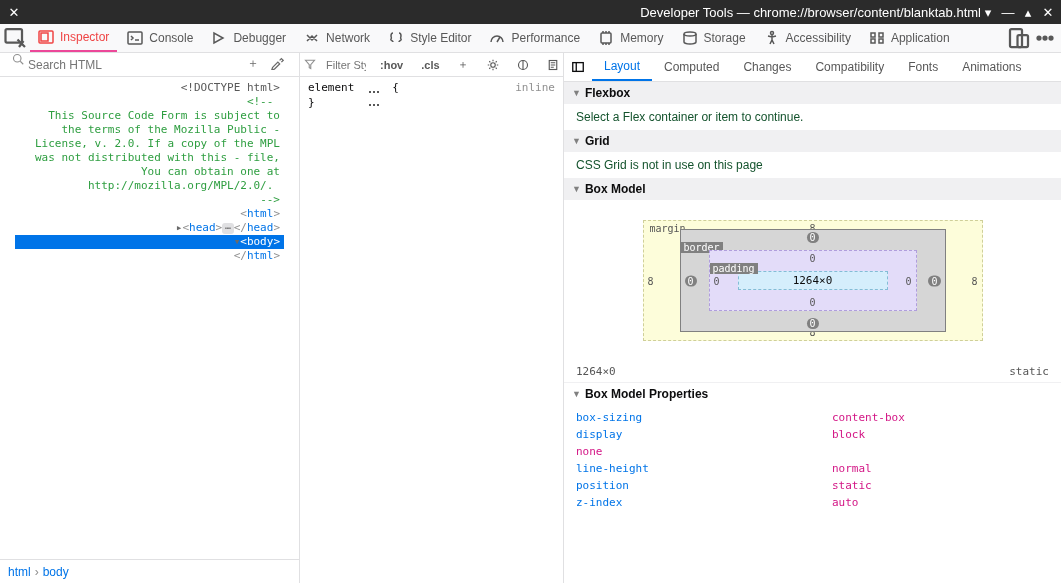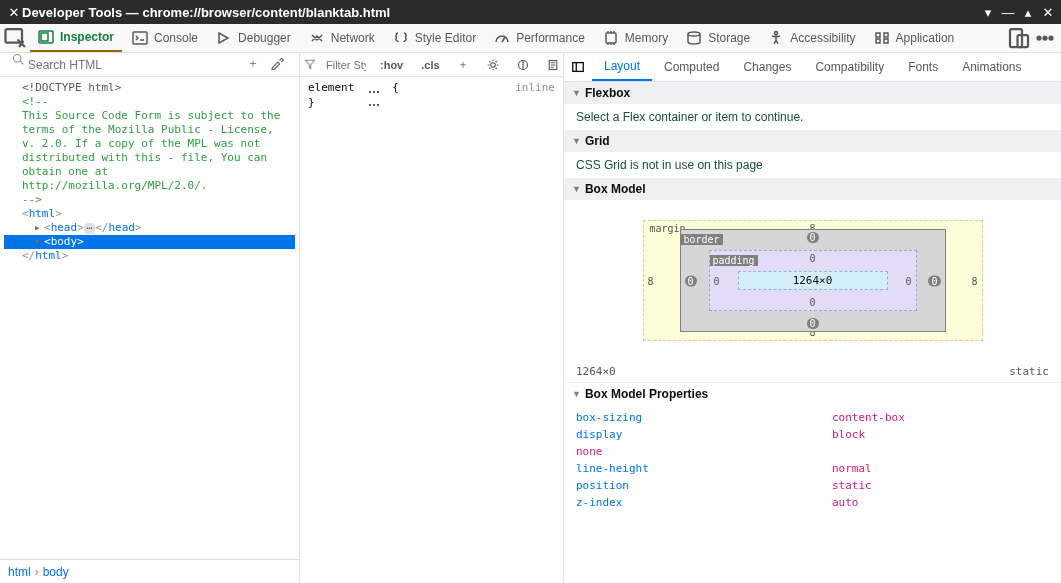--- a/index.html
+++ b/index.html
@@ -2,28 +2,28 @@
 <html><head>
 <meta charset="utf-8">
 <style>
 * { margin: 0; padding: 0; box-sizing: border-box; }
 body { font-family: -apple-system, "Segoe UI", Helvetica, Arial, sans-serif; font-size: 12px; background: #f9f9fa; color: #0c0c0d; width: 1061px; height: 583px; overflow: hidden; display: flex; flex-direction: column; }
 .mono { font-family: Menlo, Consolas, monospace; font-size: 11px; }
 
 
 .titlebar { background: #2b2b2b; color: #fff; height: 24px; display: flex; align-items: center; padding: 0 6px; font-size: 13px; }
 .titlebar .close { width: 16px; height: 16px; display: flex; align-items: center; justify-content: center; }
-.titlebar .title { flex: 1; text-align: left; font-weight: 700; }
+.titlebar .title { flex: 1; text-align: right; font-weight: 400; }
 .titlebar .wctrls { display: flex; gap: 6px; }
 .titlebar .wctrls span { width: 14px; text-align: center; }
 
 
 .toolbar { background: #f9f9fa; border-bottom: 1px solid #e0e0e2; height: 29px; display: flex; align-items: center; padding: 0 4px; gap: 2px; }
 .tool-tab { display: flex; align-items: center; gap: 6px; padding: 0 8px; height: 28px; cursor: pointer; color: #585858; }
-.tool-tab.active { color: #15803d; border-bottom: 2px solid #a16207; font-weight: bold; }
+.tool-tab.active { color: #ef4444; border-bottom: 2px solid #ec4899; }
 .tool-tab svg { width: 16px; height: 16px; }
 .toolbar .spacer { flex: 1; }
 .toolbar .rbtn { width: 24px; height: 24px; display: flex; align-items: center; justify-content: center; cursor: pointer; color: #585858; }
 
 
 .content { flex: 1; display: flex; overflow: hidden; }
 .pane { display: flex; flex-direction: column; overflow: hidden; }
 .pane-left { width: 300px; border-right: 1px solid #e0e0e2; background: #fff; }
 .pane-mid { width: 264px; border-right: 1px solid #e0e0e2; background: #fff; }
 .pane-right { flex: 1; background: #fff; }
@@ -32,21 +32,21 @@
 .searchbar { height: 24px; display: flex; border-bottom: 1px solid #e0e0e2; padding: 0 12px; gap: 4px; }
 .searchbar input { flex: 1; border: none; outline: none; font-size: 12px; background: transparent; }
 .searchbar .sbtn { width: 20px; height: 20px; display: flex; align-items: center; justify-content: center; color: #6a6a6a; cursor: pointer; }
 
 
 .filterbar { height: 24px; display: flex; align-items: center; border-bottom: 1px solid #e0e0e2; padding: 0 4px; gap: 10px; font-size: 11px; color: #585858; }
 .filterbar input { flex: 1; border: none; outline: none; font-size: 11px; background: transparent; min-width: 40px; }
 .filterbar .fbtn { padding: 2px 4px; cursor: pointer; display: flex; align-items: center; }
 
 
-.htmltree { flex: 1; padding: 4px 4px; overflow: auto; line-height: 14px; }
+.htmltree { flex: 1; padding: 4px 15px; overflow: auto; line-height: 14px; text-align: right; }
 .htmltree .row { padding: 0 4px 0 18px; white-space: nowrap; cursor: pointer; }
 .htmltree .row.sel { background: #0074e8; color: #fff; }
 .htmltree .row.sel .punct, .htmltree .row.sel .tag { color: #fff; }
 .htmltree .doctype { color: #585858; }
 .htmltree .comment { color: #2e9e40; white-space: pre-wrap; }
 .htmltree .punct { color: #909090; }
 .htmltree .tag { color: #0074e8; }
 .htmltree .twisty { display: inline-block; width: 10px; color: #6a6a6a; }
 .htmltree .indent1 { padding-left: 30px; }
 .htmltree .indent2 { padding-left: 44px; }
@@ -76,21 +76,21 @@
 .section-hdr .tw { color: #808080; font-size: 9px; }
 .section-body { padding: 6px 12px; color: #14532d; font-size: 12px; }
 
 
 .boxmodel-wrap { padding: 20px 36px; display: flex; justify-content: center; }
 .bm-margin { background: #fdfdda; border: 1px dashed #cfcf99; position: relative; padding: 8px 36px; min-width: 340px; }
 .bm-border { background: #d6d6d6; border: 1px solid #808080; position: relative; padding: 20px 28px; }
 .bm-padding { background: #e3dcf9; border: 1px dashed #b09edc; position: relative; padding: 20px 28px; }
 .bm-content { background: #d5eefc; border: 1px dashed #84bcd6; padding: 2px 30px; text-align: center; font-family: monospace; font-size: 11px; }
 .bm-label { position: absolute; top: 2px; left: 6px; font-family: monospace; font-size: 10px; color: #555; }
-.bm-border .bm-label { background: #808080; color: #fff; padding: 0 3px; top: 4px; left: 0; }
+.bm-border .bm-label { background: #808080; color: #fff; padding: 0 3px; top: 12px; left: 0; }
 .bm-val { position: absolute; font-family: monospace; font-size: 10px; color: #555; }
 .bm-val.top { top: 2px; left: 50%; transform: translateX(-50%); }
 .bm-val.bottom { bottom: 2px; left: 50%; transform: translateX(-50%); }
 .bm-val.left { left: 4px; top: 50%; transform: translateY(-50%); }
 .bm-val.right { right: 4px; top: 50%; transform: translateY(-50%); }
 .bm-pill { background: #808080; color: #fff; border-radius: 6px; padding: 0 3px; }
 .bm-stats { padding: 4px 12px; display: flex; justify-content: space-between; font-family: monospace; font-size: 11px; color: #555; }
 
 
 .props { padding: 4px 12px 12px; }

